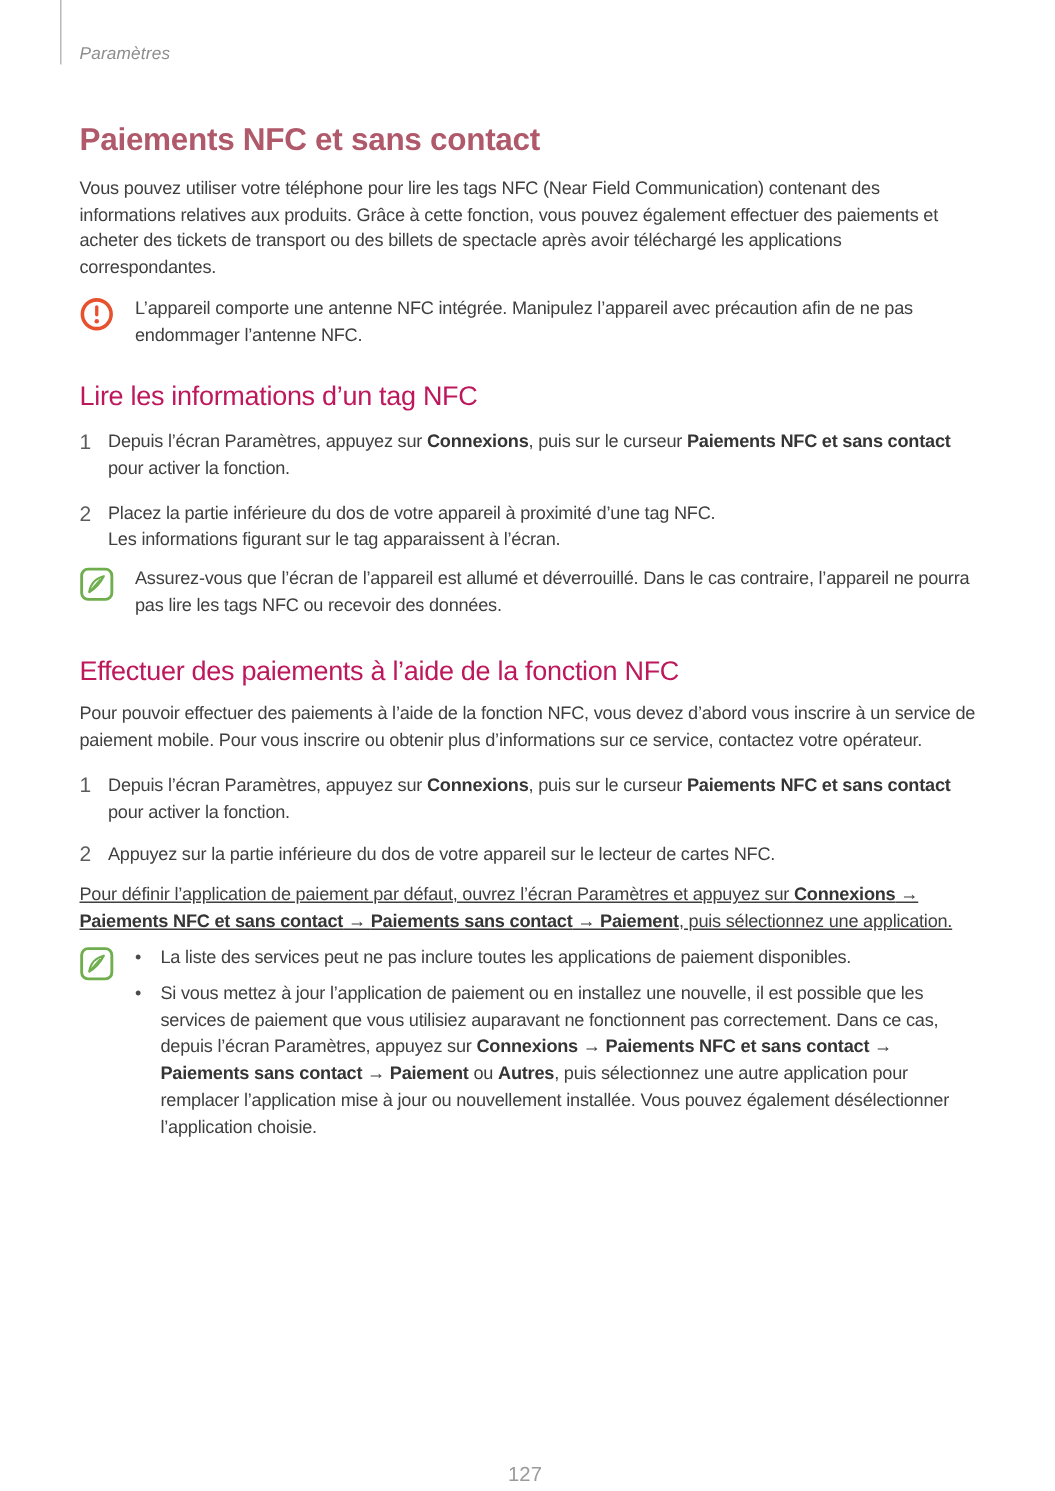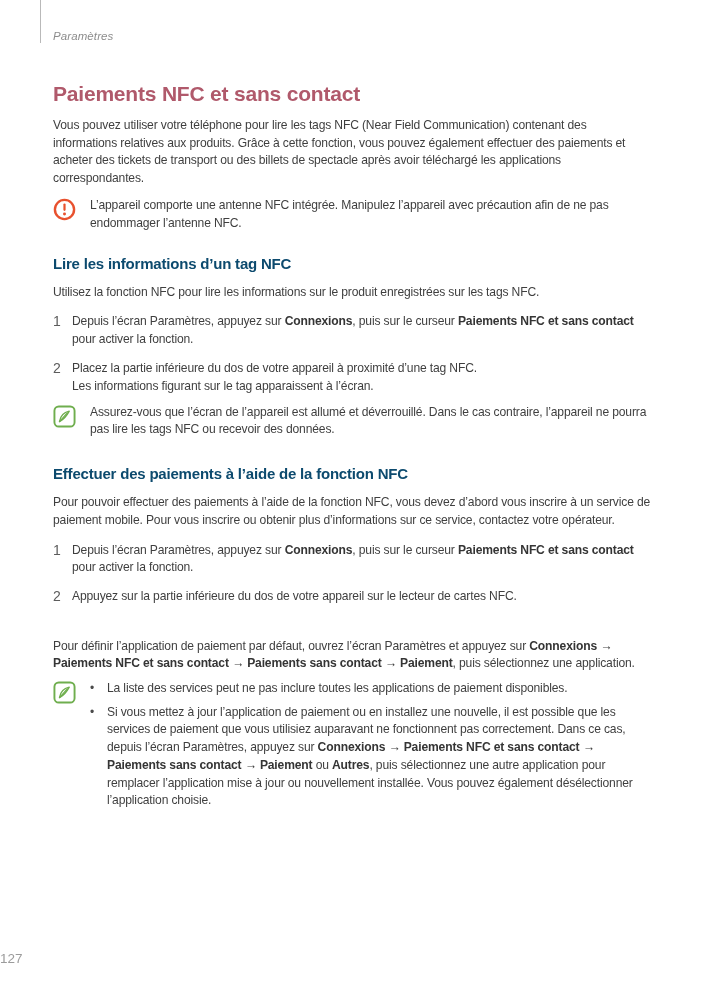--- a/index.html
+++ b/index.html
@@ -32,29 +32,29 @@
   .doc-title {
     margin-top:80px;
     font-size:21px; line-height:27px;
     font-weight:600; letter-spacing:-0.2px;
     color:#b0596b;
   }
   .para { margin-top:10px; color:#3f3f3f; }
   b, .bold { font-weight:bold; color:#353535; }
 
   h2.section-heading {
-    font-size:15px; line-height:22px; font-weight:bold;
-    color:#0c4a6e; letter-spacing:-0.2px;
+    font-size:18px; line-height:22px; font-weight:normal;
+    color:#be185d; letter-spacing:-0.2px;
   }
   .mt9  { margin-top:9px; }
   .mt7  { margin-top:7px; }
   .mt8  { margin-top:8px; }
   .mt11 { margin-top:11px; }
   .mt12 { margin-top:12px; }
-  .mt14 { margin-top:32px; }
+  .mt14 { margin-top:9px;text-decoration:underline; }
   .mt21 { margin-top:21px; }
   .mt24 { margin-top:24px; }
 
   
   .callout { display:flex; align-items:flex-start;justify-content:flex-end; }
   .callout .icon-box {
     flex:0 0 23px; width:23px; height:23px; margin-right:14px; margin-top:1px;
   }
   .callout .callout-text { flex:1; }
 
@@ -69,22 +69,22 @@
   
   .bullet-row { display:flex; align-items:flex-start; }
   .bullet-row .bullet-char {
     flex:0 0 17px; color:#4a4a4a; font-size:12px; line-height:17.7px;
   }
   .bullet-row + .bullet-row { margin-top:6px; }
   .bullet-row .bullet-text { flex:1; }
 
   
   .page-footer {
-    position:absolute; bottom:28px; left:0; width:700px;
-    font-size:13.5px; color:#9b9b9b; letter-spacing:0;
+    position:absolute; bottom:4px; left:0; width:700px;
+    text-align:center; font-size:13.5px; color:#9b9b9b; letter-spacing:0;
   }
 </style>
 </head>
 <body>
 
 <div class="page">
 
   <div class="running-header">
     <span class="crumb">Paramètres</span>
   </div>
@@ -101,21 +101,20 @@
           <circle cx="12" cy="12" r="10" fill="none" stroke="#e8512e" stroke-width="2.5"></circle>
           <rect x="10.85" y="5.7" width="2.3" height="7.8" rx="1.15" fill="#e8512e"></rect>
           <circle cx="12" cy="16.8" r="1.55" fill="#e8512e"></circle>
         </svg>
       </span>
       <span class="callout-text">L’appareil comporte une antenne NFC intégrée. Manipulez l’appareil avec précaution afin de ne pas endommager l’antenne NFC.</span>
     </div>
 
     <h2 class="section-heading mt21">Lire les informations d’un tag NFC</h2>
 
-    <p class="para mt9">Utilisez la fonction NFC pour lire les informations sur le produit enregistrées sur les tags NFC.</p>
 
     <div class="step mt11">
       <span class="step-num">1</span>
       <span class="step-body"><span>Depuis l’écran Paramètres, appuyez sur </span><b>Connexions</b><span>, puis sur le curseur </span><b>Paiements NFC et sans contact</b><span> pour activer la fonction.</span></span>
     </div>
 
     <div class="step mt12">
       <span class="step-num">2</span>
       <span class="step-body">
         <div>Placez la partie inférieure du dos de votre appareil à proximité d’une tag NFC.</div>

